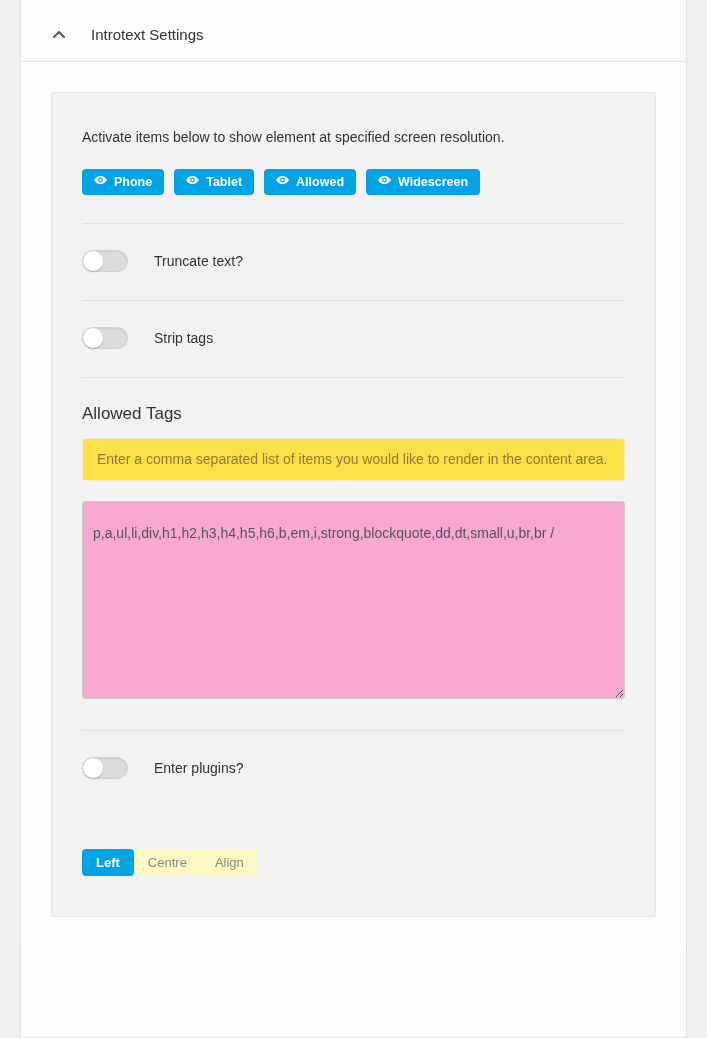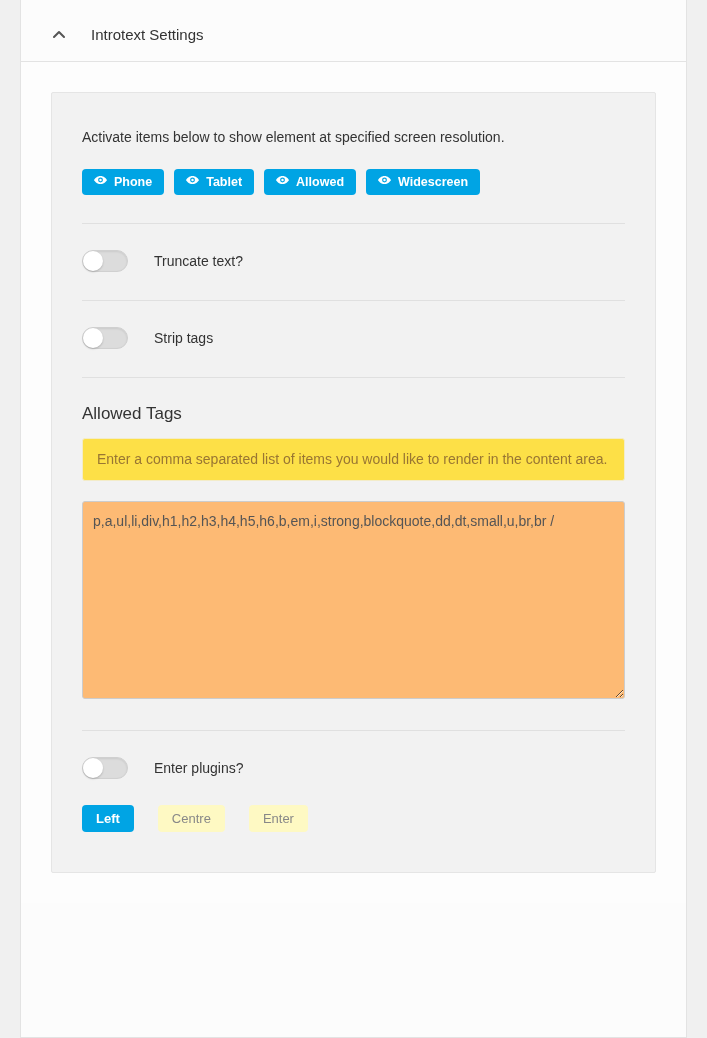--- a/index.html
+++ b/index.html
@@ -134,31 +134,32 @@
     color: #997633;
     font-size: 14px;
     line-height: 1.5;
     margin-bottom: 20px;
   }
   .textarea {
     width: 100%;
     height: 198px;
     border: 1px solid #ccc;
     border-radius: 3px;
-    padding: 10px 10px;
+    padding: 22px 10px;
     font-family: inherit;
     font-size: 14px;
     color: #555;
     resize: both;
-    background: #fdba74;
+    background: #f9a8d4;
     line-height: 1.4;
   }
   .segmented {
     display: flex;
-    gap: 24px;
+    gap: 0;
+    margin-top: 44px;
   }
   .seg-btn {
     background: #fef9c3;
     color: #888;
     border: none;
     padding: 6px 14px;
     font-size: 13px;
     font-weight: 400;
     border-radius: 4px;
     cursor: pointer;
@@ -259,18 +260,18 @@
           <div class="toggle-knob"></div>
         </div>
         <span class="toggle-label">Enter plugins?</span>
       </div>
 
       <div style="height:26px"></div>
 
       <div class="segmented">
         <button class="seg-btn active">Left</button>
         <button class="seg-btn">Centre</button>
-        <button class="seg-btn">Enter</button>
+        <button class="seg-btn">Align</button>
       </div>
 
     </div>
   </div>
 </div>
 
 </body></html>

